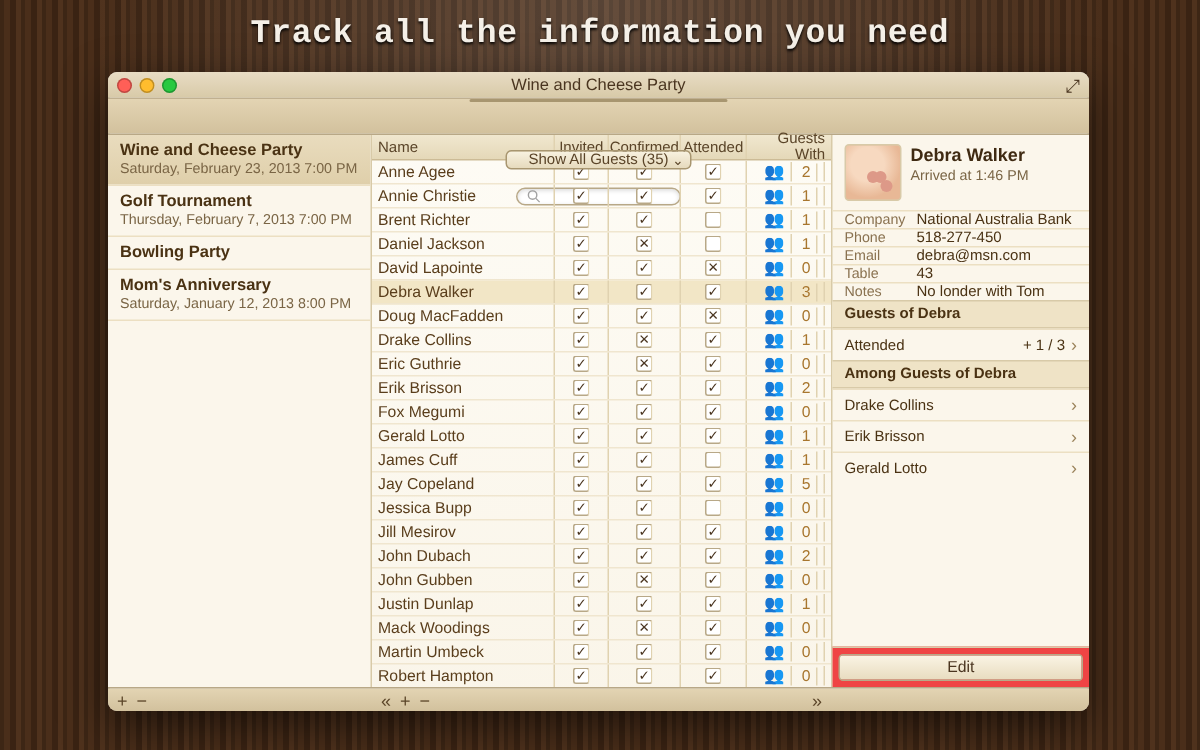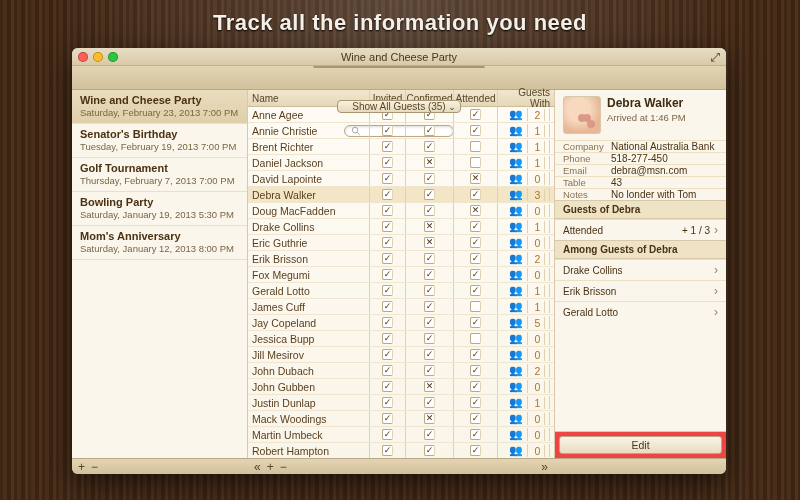--- a/index.html
+++ b/index.html
@@ -6,21 +6,21 @@
   html, body { width: 800px; height: 500px; overflow: hidden; font-family: "Lucida Grande", Arial, sans-serif; font-size: 11px; color: #4a3520; }
   body {
     background: repeating-linear-gradient(90deg, #3a2414 0 2px, #472c19 2px 6px, #3b2515 6px 9px, #52341f 9px 12px),
                 linear-gradient(#3a2414, #2d1b0e);
     background-blend-mode: overlay;
   }
   .wood { position:absolute; inset:0; background:
         radial-gradient(ellipse at top, rgba(255,255,255,0.15), transparent 60%),
         repeating-linear-gradient(90deg, #3d2615 0 3px, #4a2e1a 3px 7px, #3a2313 7px 11px, #4f321d 11px 14px);
   }
-  .headline { position:relative; top:10px; text-align:center; color:#f5f0e8; font-size:22px; font-weight:600; text-shadow:0 1px 2px #000; letter-spacing:.5px;}
+  .headline { position:relative; top:10px; text-align:center; color:#f5f0e8; font-size:22px; font-weight:600; text-shadow:0 1px 2px #000; letter-spacing:.5px;font-family:Liberation Mono, monospace;}
   .window {
     position:absolute; left:72px; top:48px; width:654px; height:426px;
     background: linear-gradient(#fefcf6, #faf5e9);
     border-radius:6px; box-shadow: 0 10px 30px rgba(0,0,0,.55), inset 0 0 0 1px rgba(0,0,0,.25);
     display:flex; flex-direction:column; overflow:hidden;
   }
   .titlebar { height:18px; background:linear-gradient(#e8dcc4,#d8caa8); display:flex; align-items:center; padding:0 6px; border-bottom:1px solid #c0b090; position:relative;}
   .traffic { display:flex; gap:5px; }
   .traffic span { width:10px; height:10px; border-radius:50%; box-shadow: inset 0 0 0 1px rgba(0,0,0,.25);}
   .tl-close{background:#ff5f57;} .tl-min{background:#ffbd2e;} .tl-max{background:#28c940;}
@@ -115,30 +115,25 @@
   </div>
 
   <div class="content">
 
     <div class="sidebar" id="sidebar">
         <div class="event selected">
           <div class="ev-title">Wine and Cheese Party</div>
           <div class="ev-date">Saturday, February 23, 2013 7:00 PM</div>
         </div>
         <div class="event">
-          <div class="ev-title">Senator's Birthday</div>
-          <div class="ev-date">Tuesday, February 19, 2013 7:00 PM</div>
-        </div>
-        <div class="event">
           <div class="ev-title">Golf Tournament</div>
           <div class="ev-date">Thursday, February 7, 2013 7:00 PM</div>
         </div>
         <div class="event">
           <div class="ev-title">Bowling Party</div>
-          <div class="ev-date">Saturday, January 19, 2013 5:30 PM</div>
         </div>
         <div class="event">
           <div class="ev-title">Mom's Anniversary</div>
           <div class="ev-date">Saturday, January 12, 2013 8:00 PM</div>
         </div>
       </div>
 
     <div class="tablewrap">
       <div class="thead">
         <span class="col-name">Name</span>

